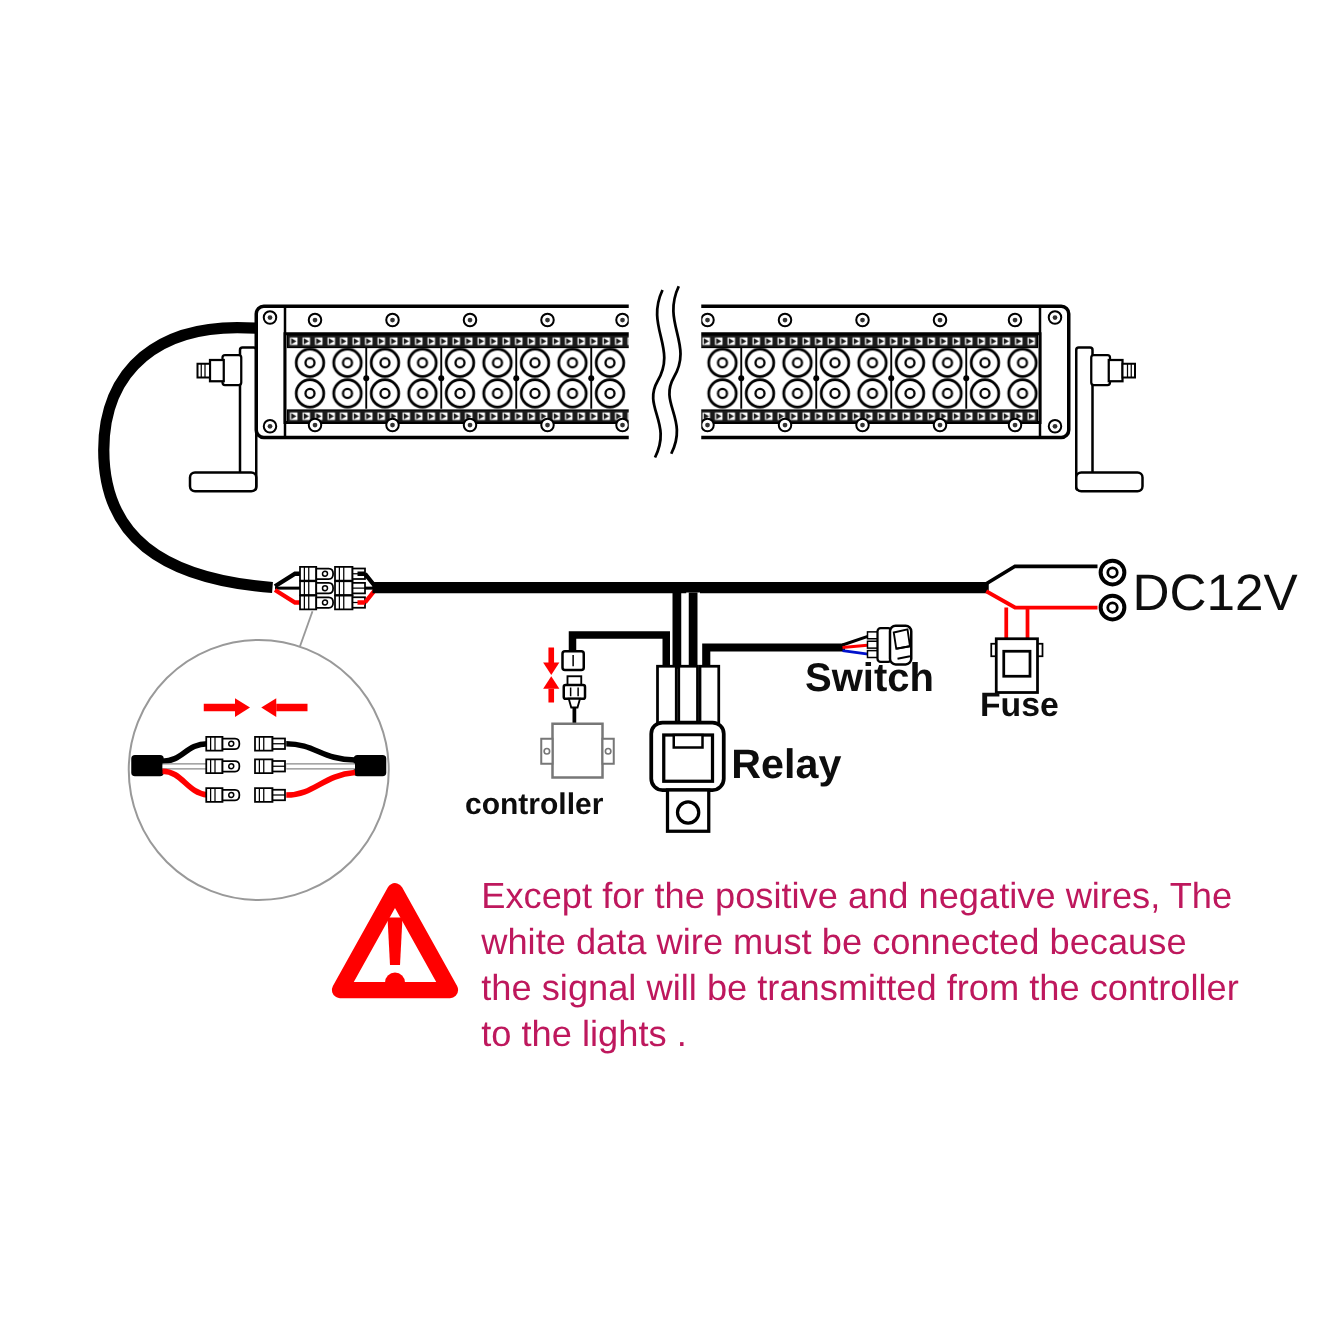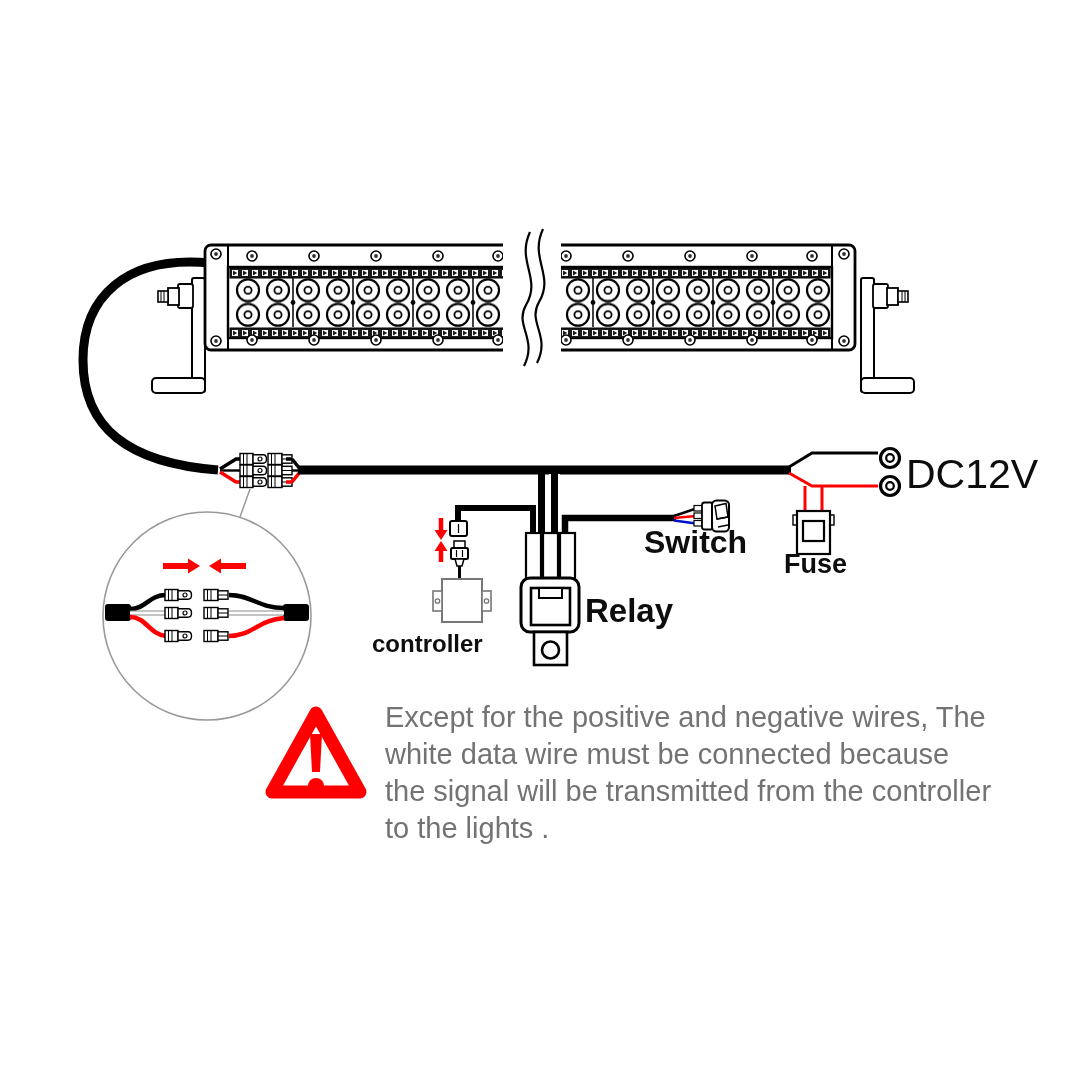--- a/index.html
+++ b/index.html
@@ -10,21 +10,21 @@
   .stage svg{position:absolute;left:0;top:0;}
   .lbl{position:absolute;white-space:nowrap;color:#0d0d0d;}
   .lbl.bold{font-weight:700;}
   .lbl-controller{left:372px;top:618px;font-size:24px;margin-top:12px;}
   .lbl-relay{left:585px;top:592px;font-size:33px;}
   .lbl-switch{left:644px;top:524px;font-size:32px;}
   .lbl-fuse{left:784px;top:549px;font-size:27px;}
   .lbl-dc12v{left:906px;top:451px;font-size:41px;font-weight:400;}
   .note{
     position:absolute;left:385px;top:699px;width:640px;
-    font-size:29px;line-height:37px;color:#737373;
+    font-size:29px;line-height:37px;color:#be185d;
   }
   .note b{font-weight:400;}
   .k-black{stroke:#000;}
   .k-red{stroke:#ff0000;}
   .k-blue{stroke:#0011cc;}
   .f-red{fill:#ff0000;}
 </style>
 </head>
 <body>
 

